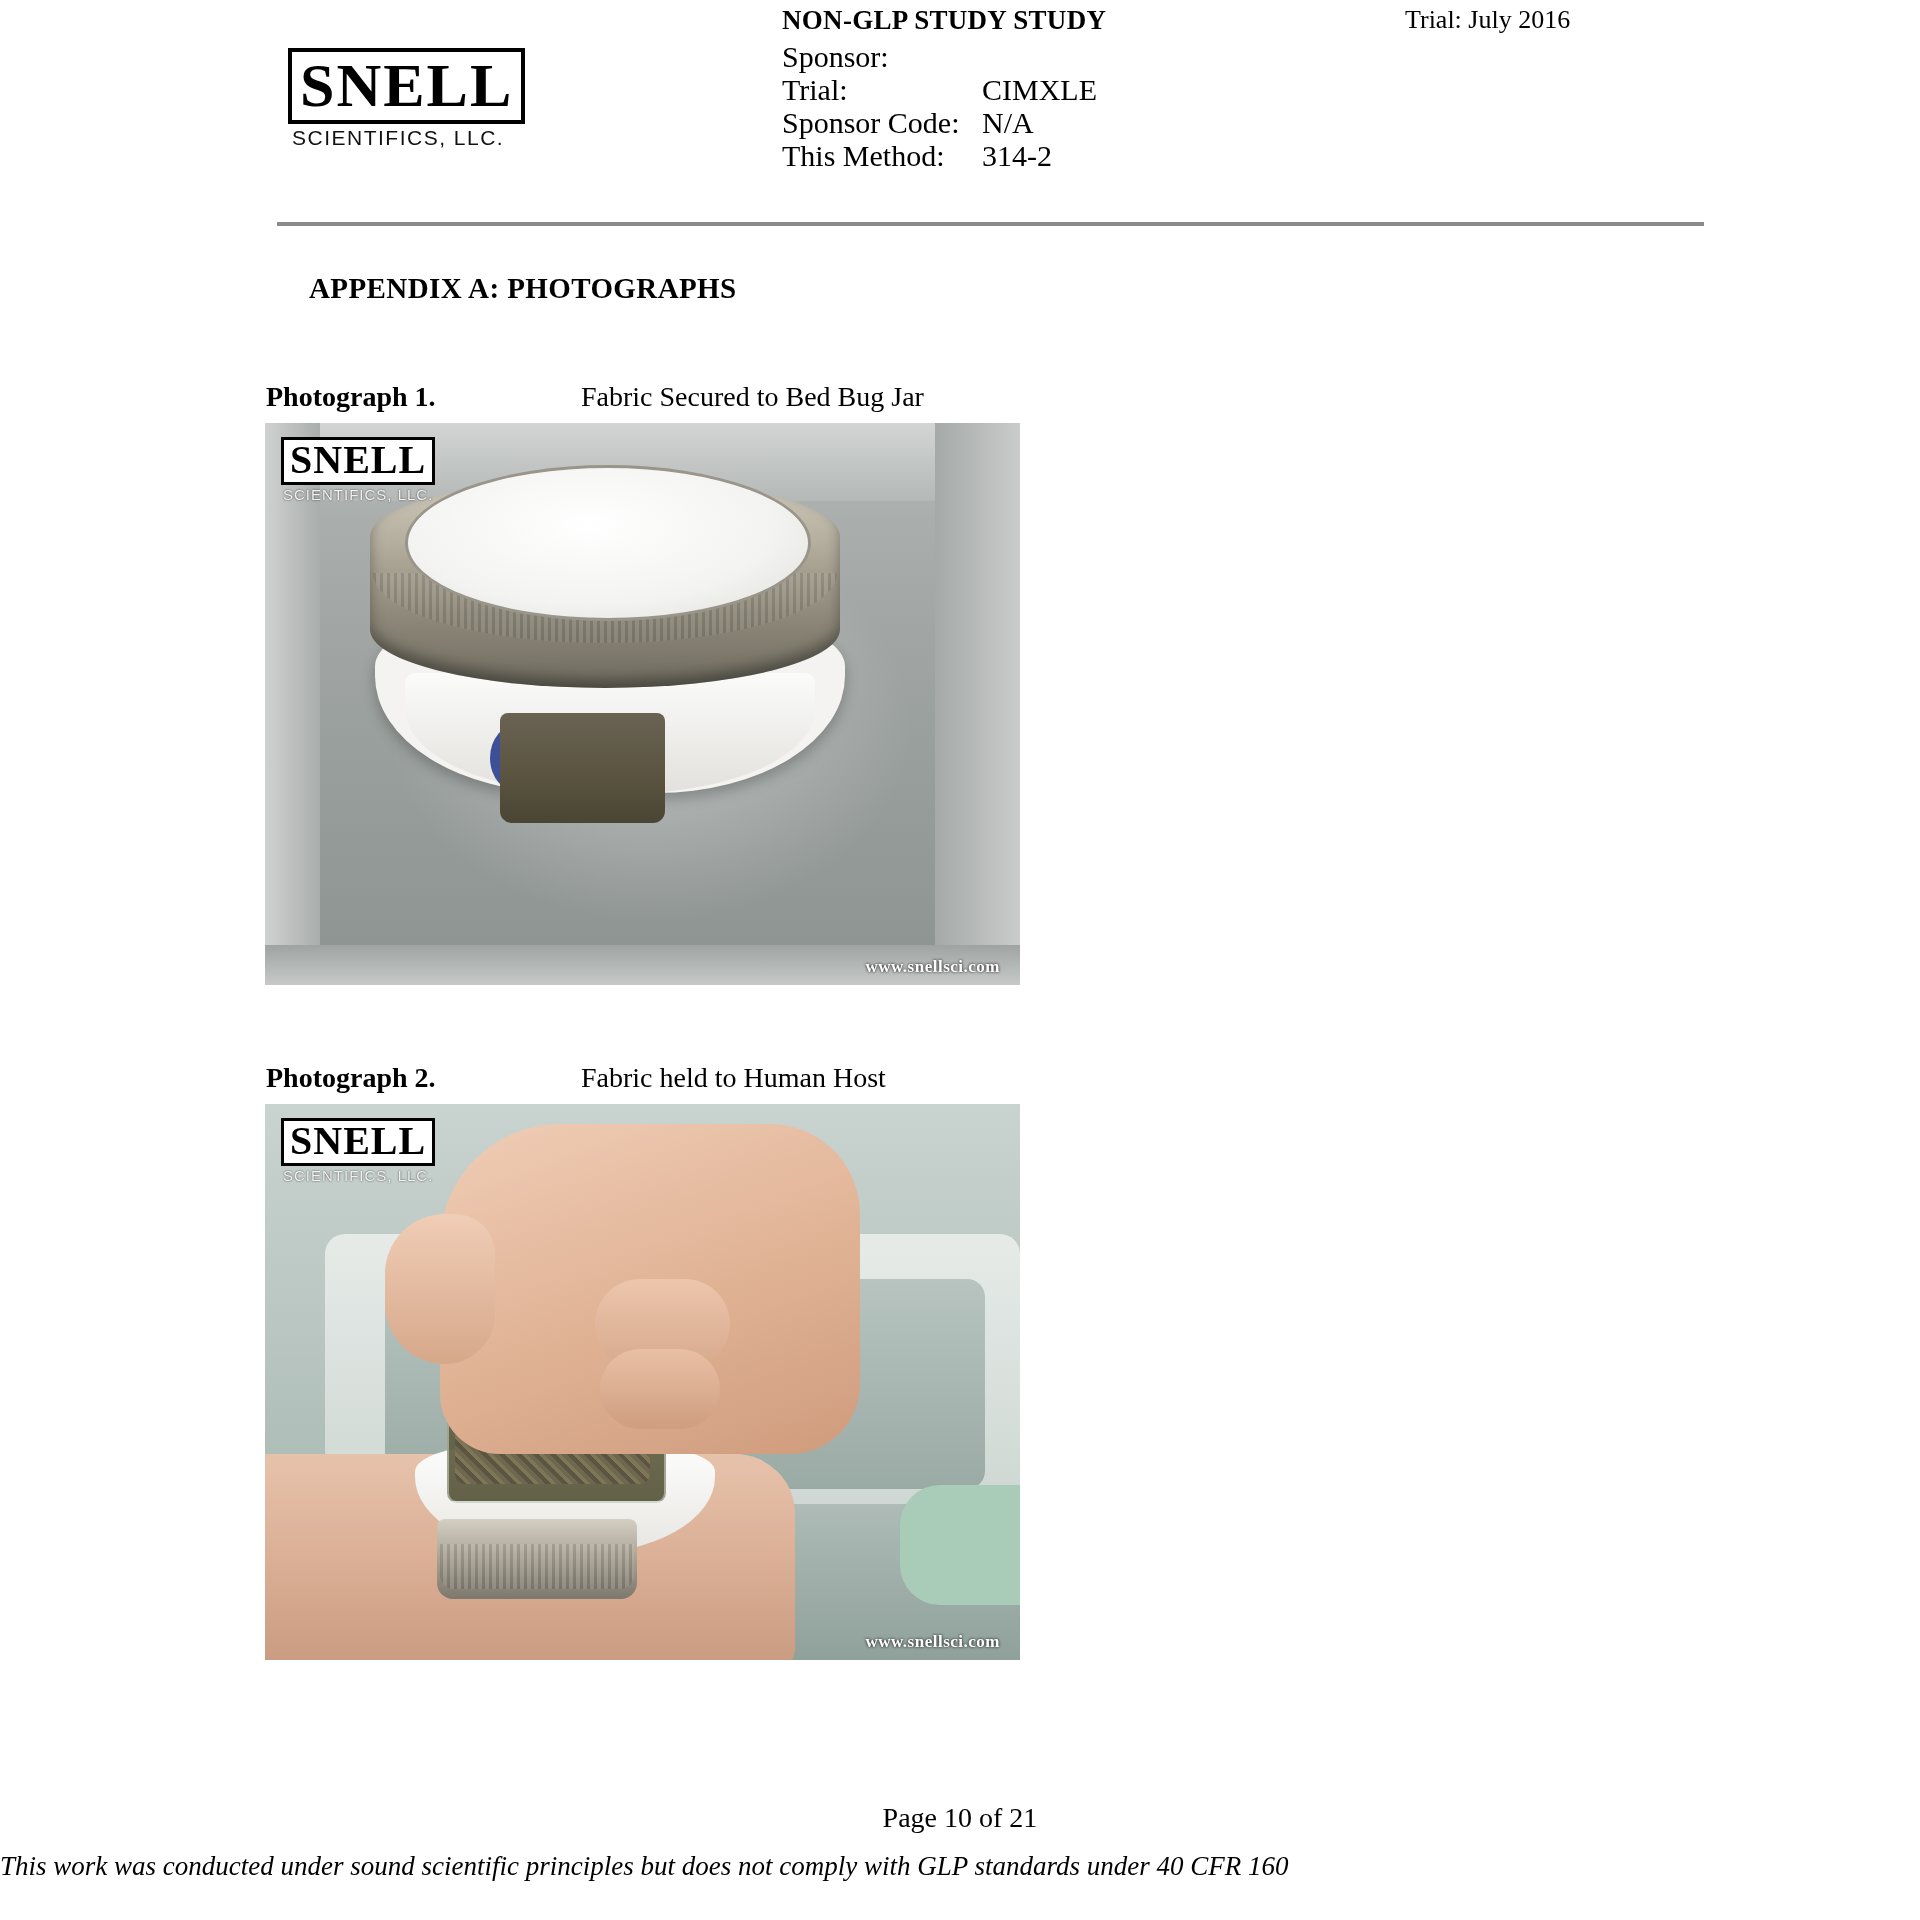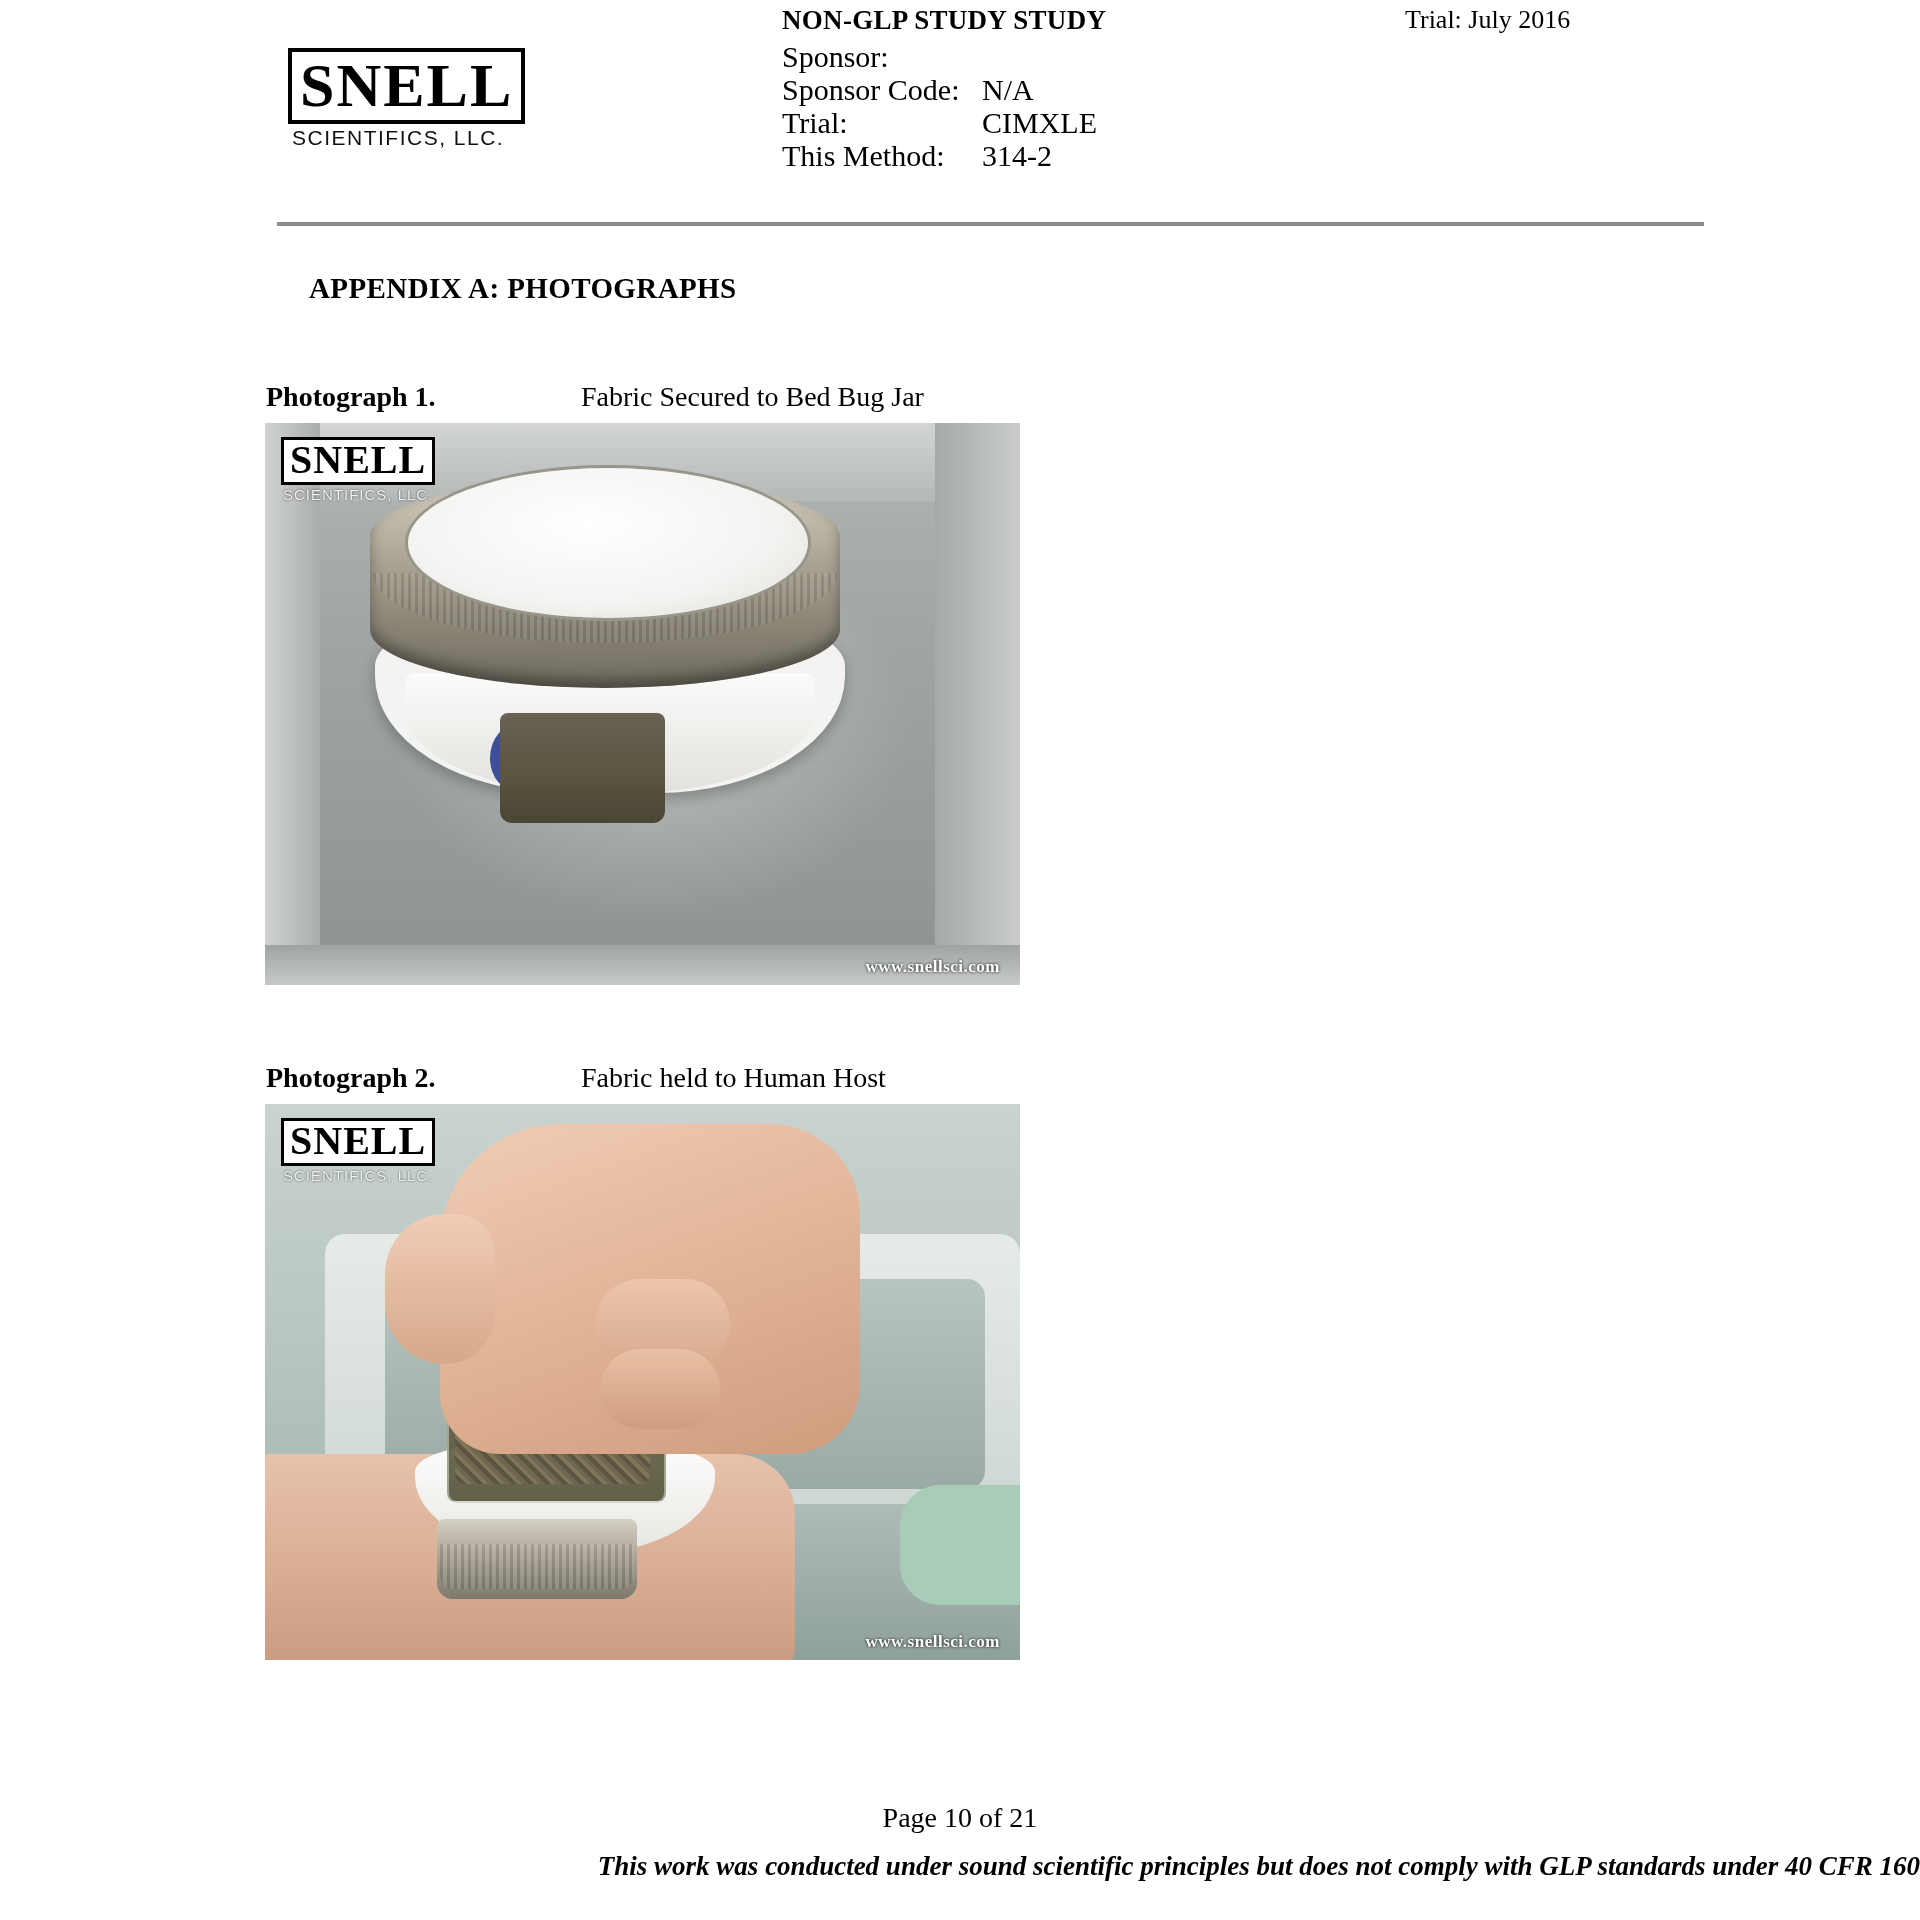--- a/index.html
+++ b/index.html
@@ -329,24 +329,24 @@
     position: absolute;
     left: 0; right: 0;
     top: 1802px;
     text-align: center;
     font-size: 28px;
   }
   .footer-note {
     position: absolute;
     left: 0; right: 0;
     top: 1851px;
-    text-align: right;
+    text-align: left;
     font-size: 27px;
     font-style: italic;
-    font-weight: bold;
+    font-weight: normal;
   }
 </style>
 </head>
 <body>
 
 <div class="page">
 
   <div class="header">
 
     <div class="logo-block">
@@ -360,26 +360,26 @@
       <span class="lbl">Trial:</span>
       <span>July 2016</span>
     </div>
 
     <div class="meta-table">
       <div class="meta-row">
         <span class="meta-label">Sponsor:</span>
         <span class="meta-value"></span>
       </div>
       <div class="meta-row">
+        <span class="meta-label">Trial:</span>
+        <span class="meta-value">CIMXLE</span>
+      </div>
+      <div class="meta-row">
         <span class="meta-label">Sponsor Code:</span>
         <span class="meta-value">N/A</span>
-      </div>
-      <div class="meta-row">
-        <span class="meta-label">Trial:</span>
-        <span class="meta-value">CIMXLE</span>
       </div>
       <div class="meta-row">
         <span class="meta-label">This Method:</span>
         <span class="meta-value">314-2</span>
       </div>
     </div>
 
     <div class="header-rule"></div>
   </div>
 

